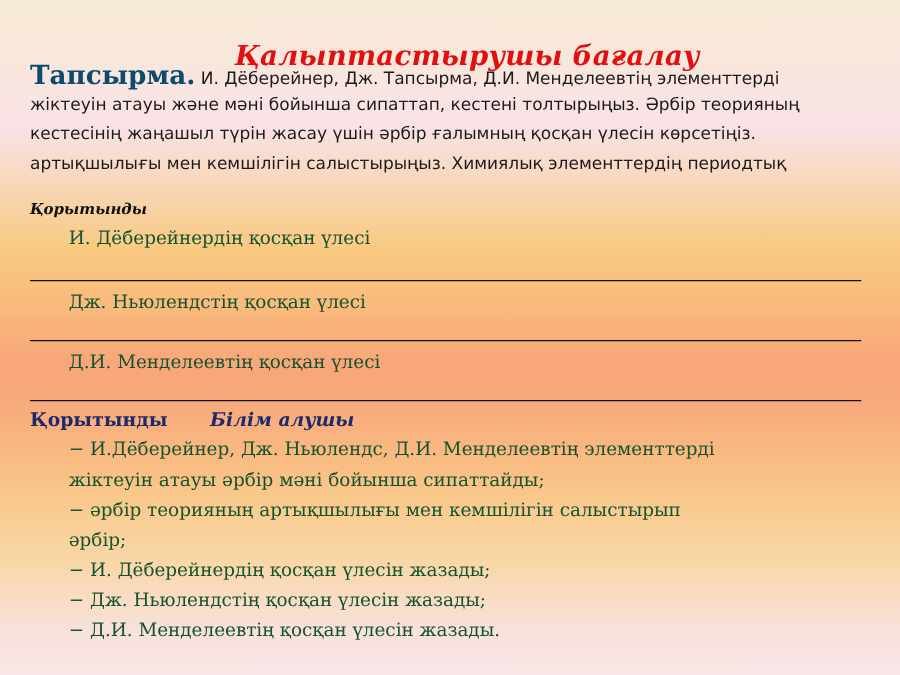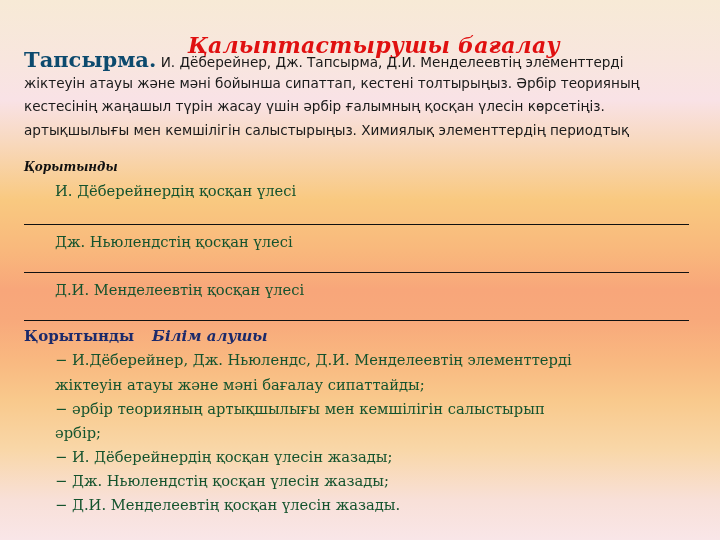--- a/index.html
+++ b/index.html
@@ -19,21 +19,21 @@
     font-weight: bold; font-style: italic;
     font-size: 22px; color: #e01010; letter-spacing: 0.2px; margin-top: 20px;
   }
   .task { left: 24px; top: 48px; width: 690px; white-space: normal;
     font-family: "DejaVu Sans", sans-serif; font-size: 13.6px; line-height: 23.5px; color: #1a1a1a; }
   .task .lbl { font-family: "DejaVu Serif", serif; font-weight: bold; font-size: 21px; color: #0c4a6e; margin-top: 44px; }
   .line-text { left: 24px; font-family: "DejaVu Serif", serif; font-size: 14.7px; color: #14532d; margin-left: 31px; }
   .conc-head { left: 24px; top: 160px; font-weight: bold; font-style: italic; font-size: 12px; color: #111; }
   .uline { position: absolute; left: 24px; width: 665px; height: 0; border-top: 1.6px solid #111; }
   .desc-head { left: 24px; top: 327px; font-weight: bold; font-size: 15px; color: #1c2a6b; }
-  .desc-head .sub { font-style: italic; margin-left: 18px; }
+  .desc-head .sub { font-style: italic; margin-left: 34px; }
 </style>
 </head>
 <body>
 
 <div class="abs title">Қалыптастырушы бағалау</div>
 
 <div class="abs task">
   <div>
     <span class="lbl">Тапсырма.</span>
     <span>И. Дёберейнер, Дж. Тапсырма, Д.И. Менделеевтің элементтерді</span>
@@ -52,18 +52,18 @@
 <div class="uline" style="top:272px"></div>
 
 <div class="abs line-text" style="top:281px">Д.И. Менделеевтің қосқан үлесі</div>
 <div class="uline" style="top:320px"></div>
 
 <div class="abs desc-head">
   <span>Қорытынды</span><span class="sub">Білім алушы</span>
 </div>
 
 <div class="abs line-text" style="top:351px">− И.Дёберейнер, Дж. Ньюлендс, Д.И. Менделеевтің элементтерді</div>
-<div class="abs line-text" style="top:376px">жіктеуін атауы және мәні бағалау сипаттайды;</div>
+<div class="abs line-text" style="top:376px">жіктеуін атауы әрбір мәні бойынша сипаттайды;</div>
 <div class="abs line-text" style="top:400px">− әрбір теорияның артықшылығы мен кемшілігін салыстырып</div>
 <div class="abs line-text" style="top:424px">әрбір;</div>
 <div class="abs line-text" style="top:448px">− И. Дёберейнердің қосқан үлесін жазады;</div>
 <div class="abs line-text" style="top:472px">− Дж. Ньюлендстің қосқан үлесін жазады;</div>
 <div class="abs line-text" style="top:496px">− Д.И. Менделеевтің қосқан үлесін жазады.</div>
 
 </body></html>

